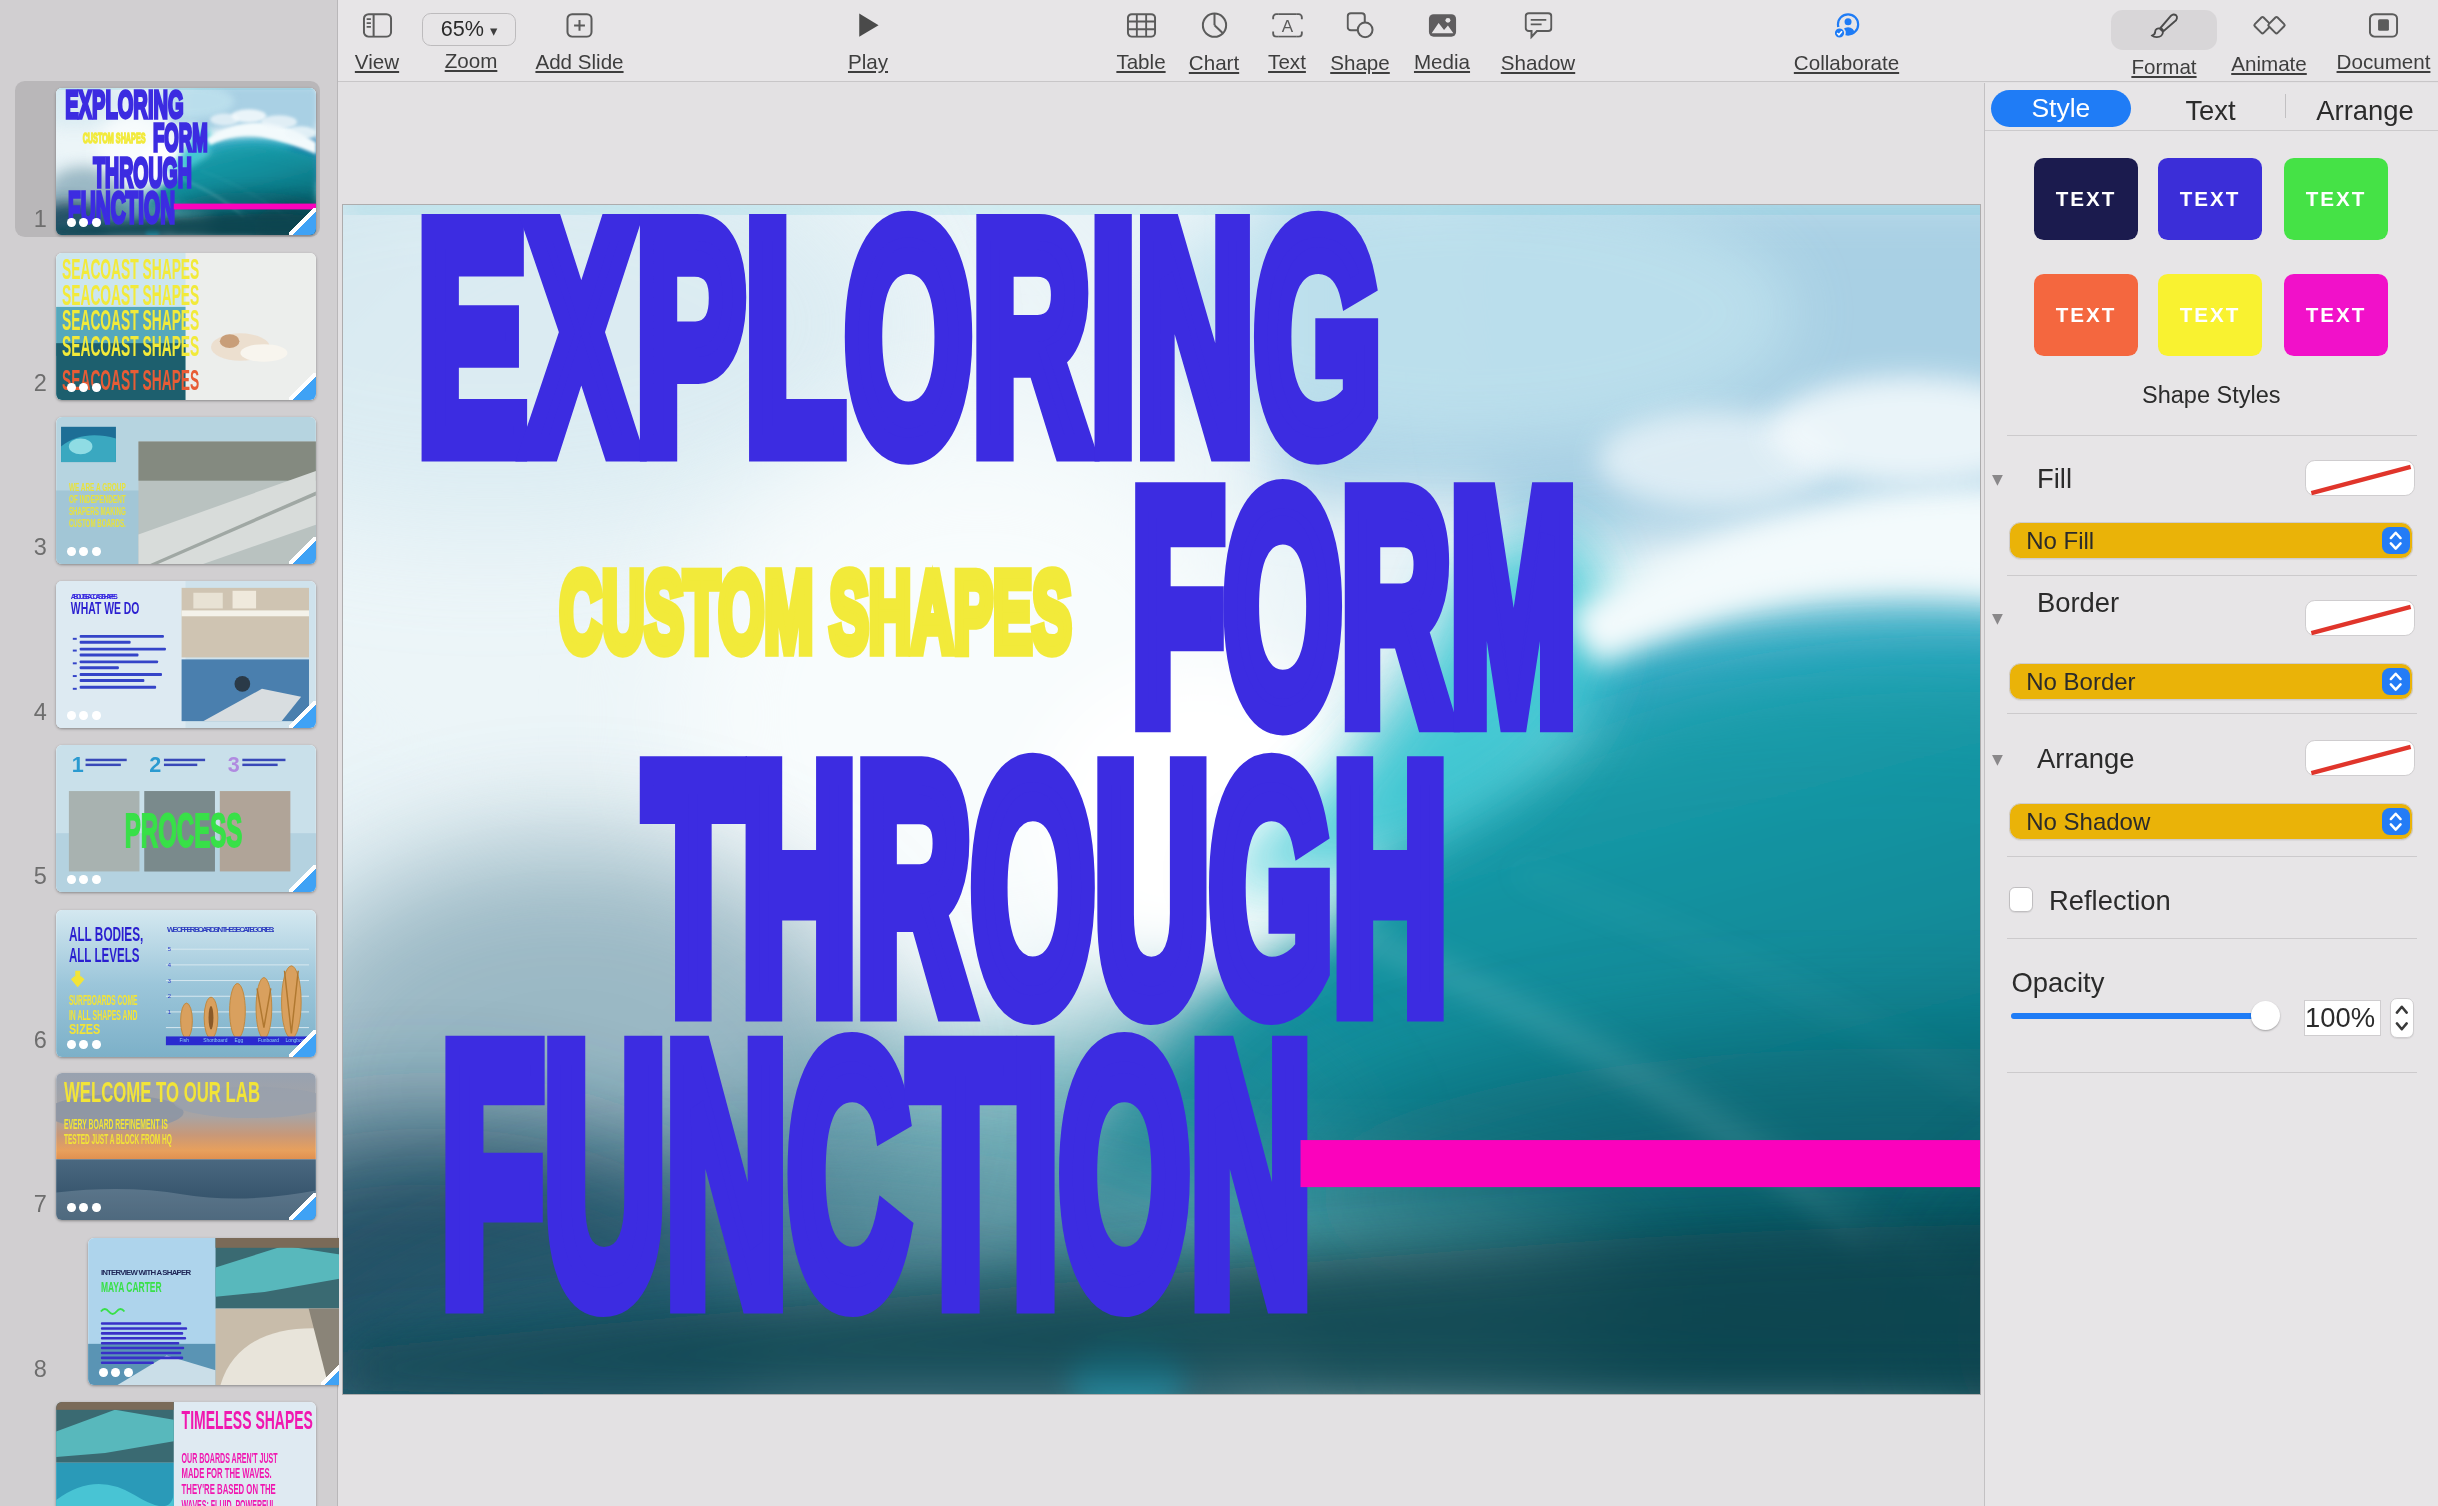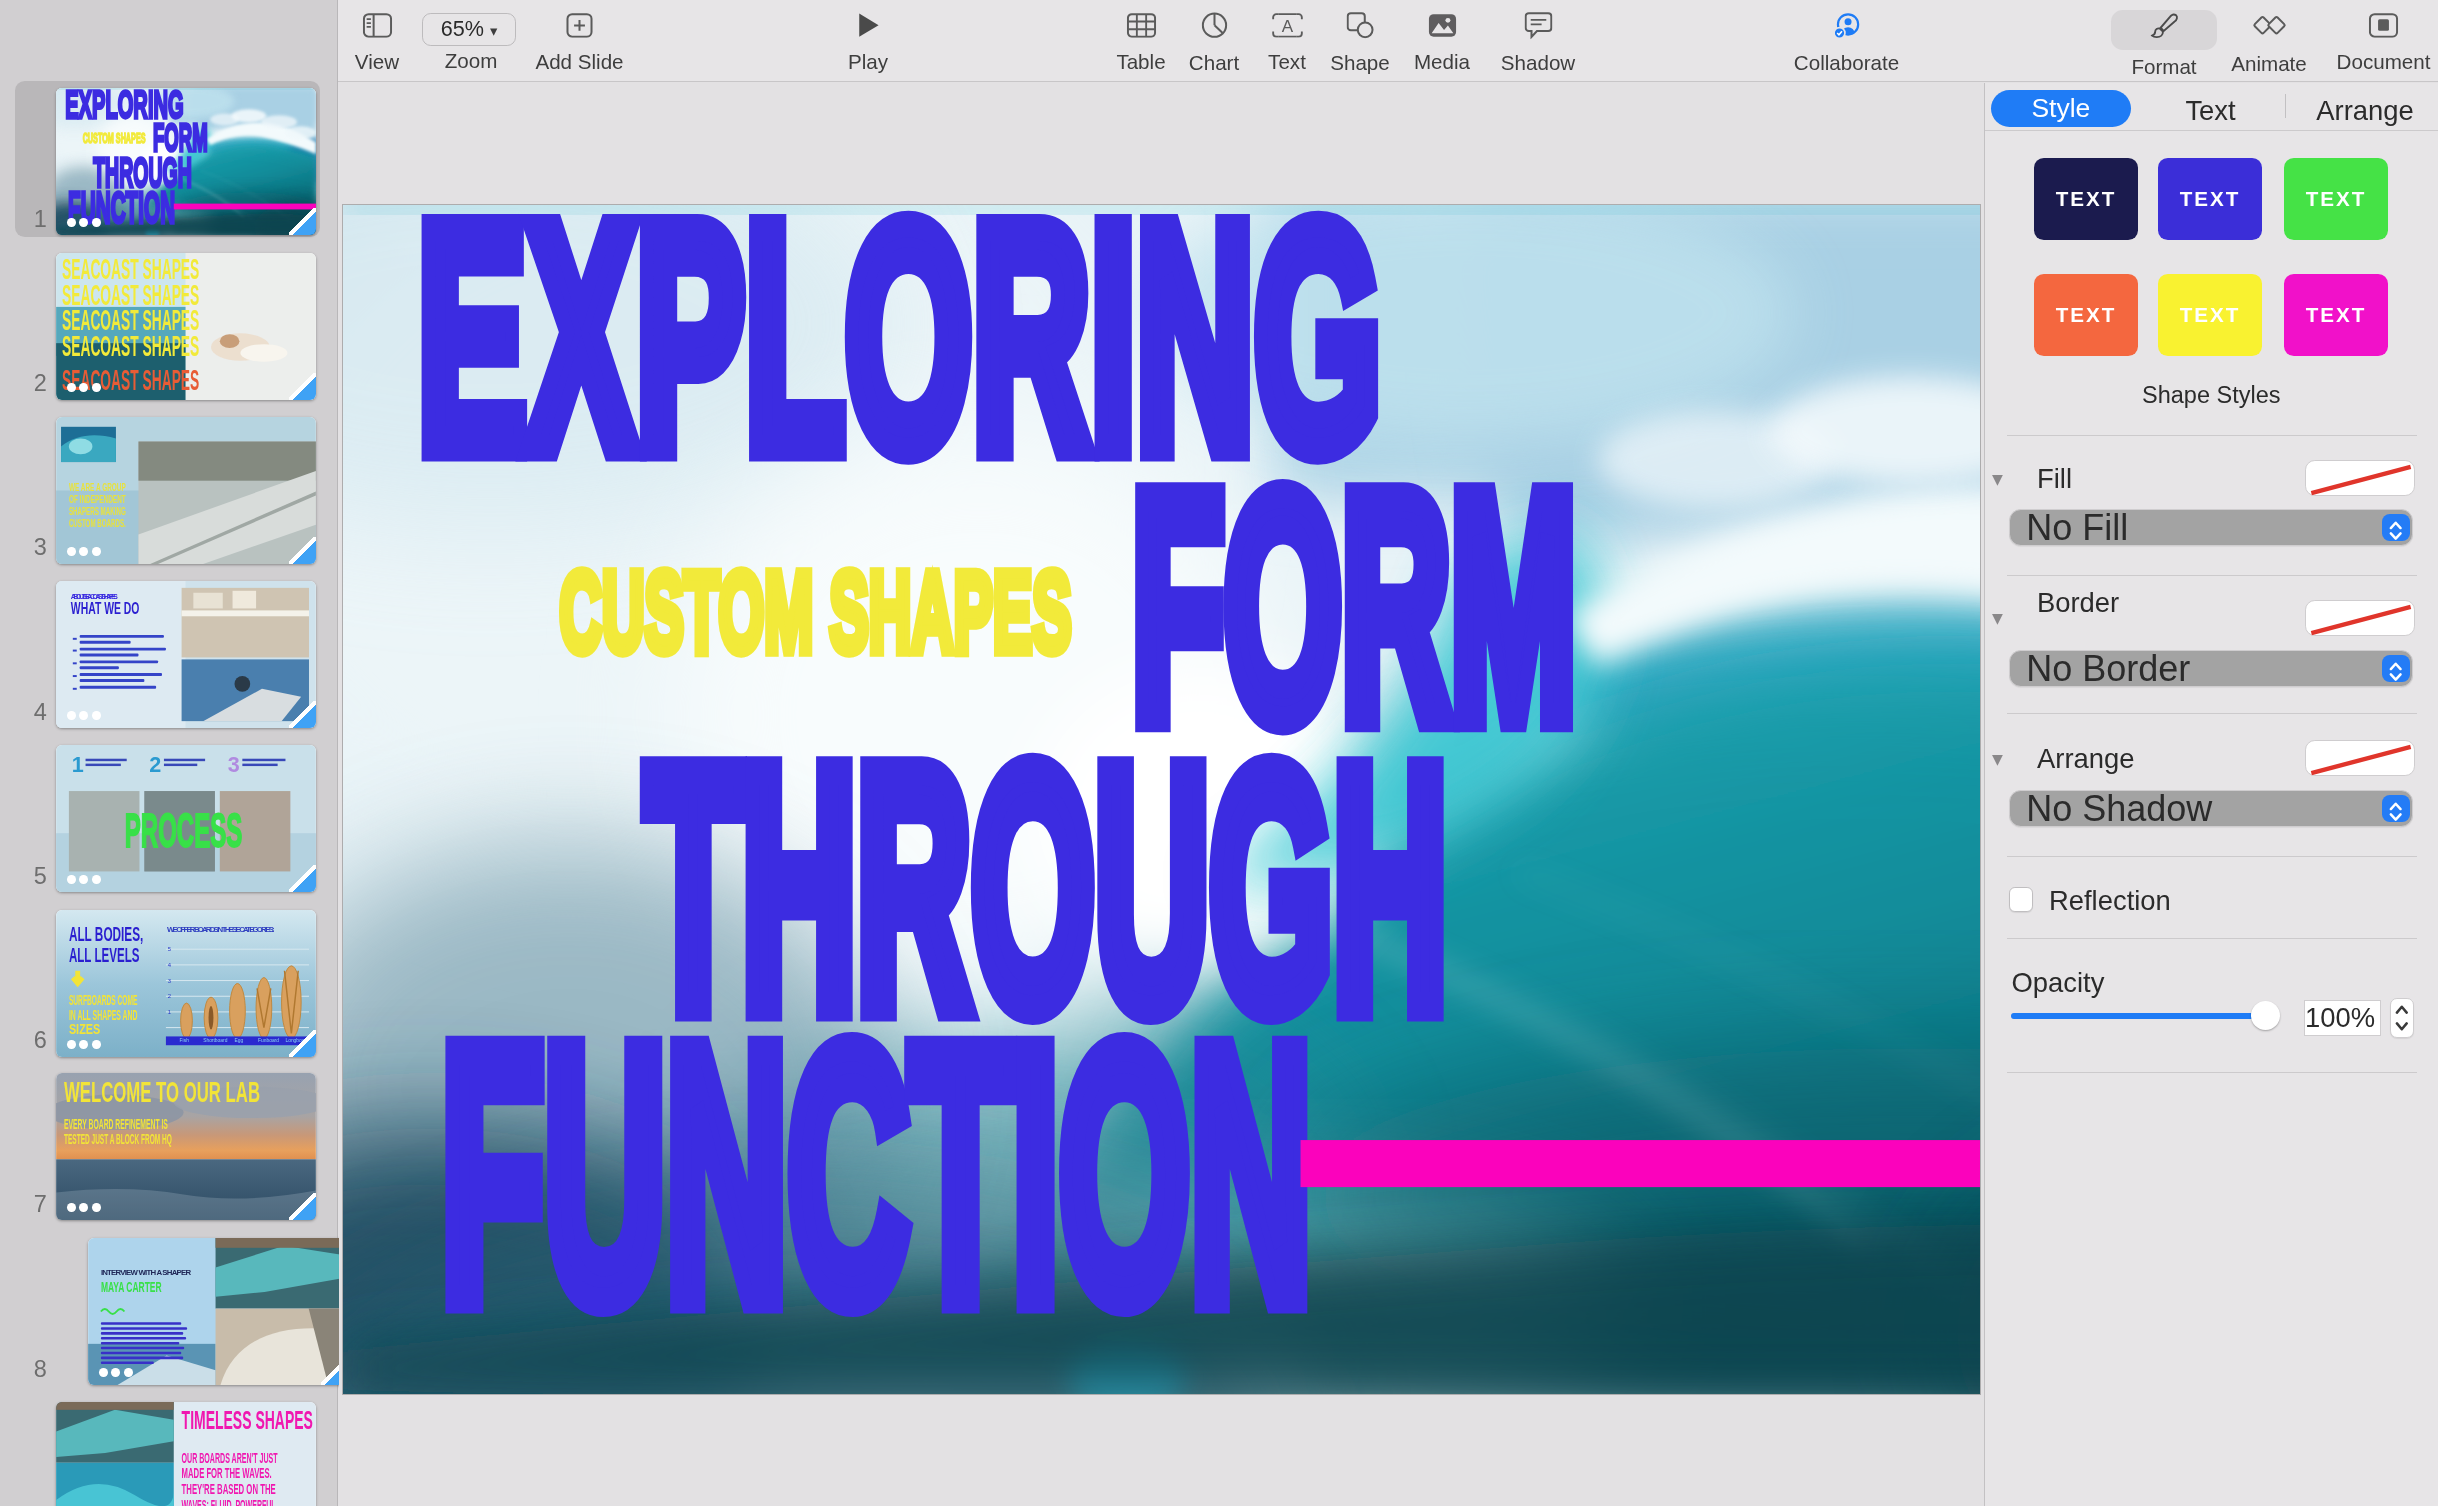--- a/index.html
+++ b/index.html
@@ -14,40 +14,40 @@
   .thumbnum { position:absolute; width:39px; text-align:right; font-size:23.5px; color:#6e6e6e; }
   #selhl { left:14.7px; top:81px; width:305px; height:156px; border-radius:9.8px; background:#b9b7b9; }
   .dots { position:absolute; left:10.8px; bottom:7.8px; display:flex; gap:3.9px; }
   .dots i { width:8.8px; height:8.8px; border-radius:50%; background:#fff; display:block; }
   .fold { position:absolute; right:0; bottom:0; width:27.4px; height:27.4px;
           background:linear-gradient(135deg, rgba(0,0,0,0) 0 46%, #fff 46% 57%, #3fa2f5 57% 100%); }
 
   
   #toolbar { left:338px; top:0; width:2100px; height:82px; background:#e7e5e7; border-bottom:1px solid #c8c6c8; }
   .tbitem { position:absolute; top:0; text-align:center; color:#3e3e3e; }
-  .tbitem .lbl { font-size:20.6px; color:#3e3e3e; }
+  .tbitem .lbl { font-size:20.6px; color:#3e3e3e;text-decoration:underline; }
   .ticon { display:block; margin:0 auto; transform:scale(0.8); transform-origin:center top; }
 
   
   #canvas { left:339px; top:83px; width:1645px; height:1423px; background:#e3e1e3; overflow:hidden; }
   #slide { position:absolute; left:3.9px; top:122px; width:1637px; height:1189px; overflow:hidden;
            box-shadow:0 0 0 1px rgba(120,120,120,0.5); }
 
   
   #panel { left:1984px; top:83px; width:455px; height:1423px; background:#e7e5e7; border-left:1px solid #c3c1c3; }
   .ptext { position:absolute; font-size:27.4px; color:#2b2b2b; }
   .pbold { font-weight:normal; }
   .hdiv { position:absolute; height:1px; background:#cccacc; }
   .swatch { position:absolute; width:104px; height:82px; border-radius:9.8px; color:#fff; font-weight:bold;
             font-size:20.6px; letter-spacing:2px; display:flex; align-items:center; justify-content:center; }
   .well { position:absolute; width:110px; height:36px; background:#fff; border:1px solid #cfcdcf; border-radius:9.8px; }
   .well svg { position:absolute; left:0; top:0; }
-  .drop { position:absolute; left:23.5px; width:404px; height:37px; background:#a3a3a3; border:1px solid #cfcdcf;
-          border-radius:11.8px; font-size:36px; color:#2b2b2b; line-height:35px; padding-left:16.7px;
-          box-shadow:0 1px 1px rgba(0,0,0,0.06); }
+  .drop { position:absolute; left:23.5px; width:404px; height:37px; background:#eab308; border:1px solid #cfcdcf;
+          border-radius:11.8px; font-size:24px; color:#2b2b2b; line-height:35px; padding-left:16.7px;
+          box-shadow:0 1px 1px rgba(0,0,0,0.06);margin-top:13px; }
   .stepper { position:absolute; right:2px; top:3.9px; width:27.4px; height:27.4px; background:#247cf6; border-radius:7.8px; }
   .chev { position:absolute; left:6.9px; color:#8a888a; font-size:21.6px; }
 </style>
 </head>
 <body>
 
 <div id="toolbar" class="abs">
 
   <div class="tbitem" style="left:0px;width:78px;">
     <svg class="ticon" style="margin-top:12.7px" width="37" height="31" viewBox="0 0 38 32">

